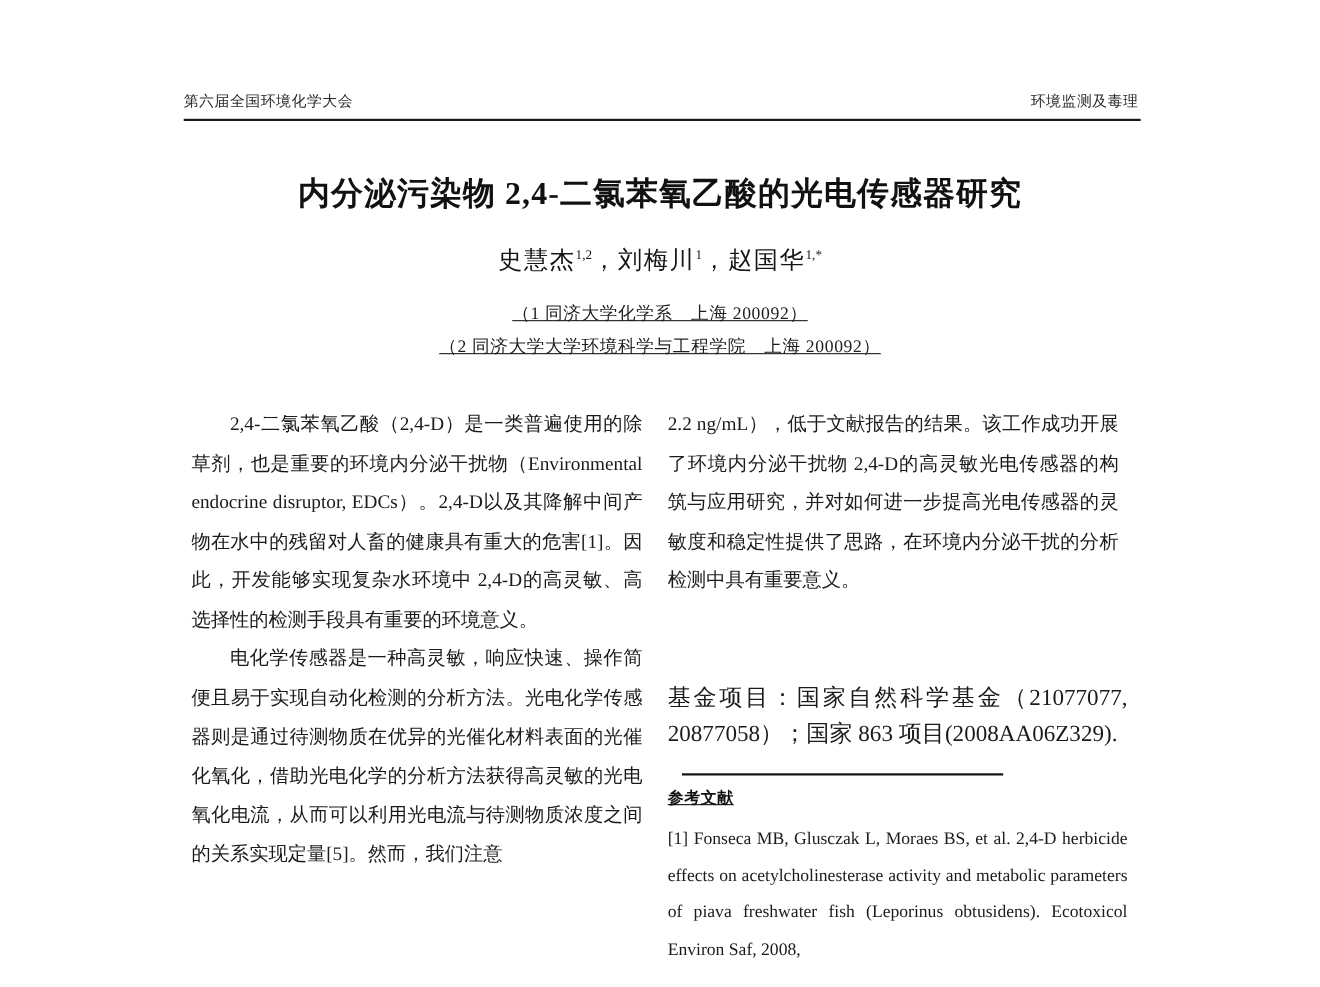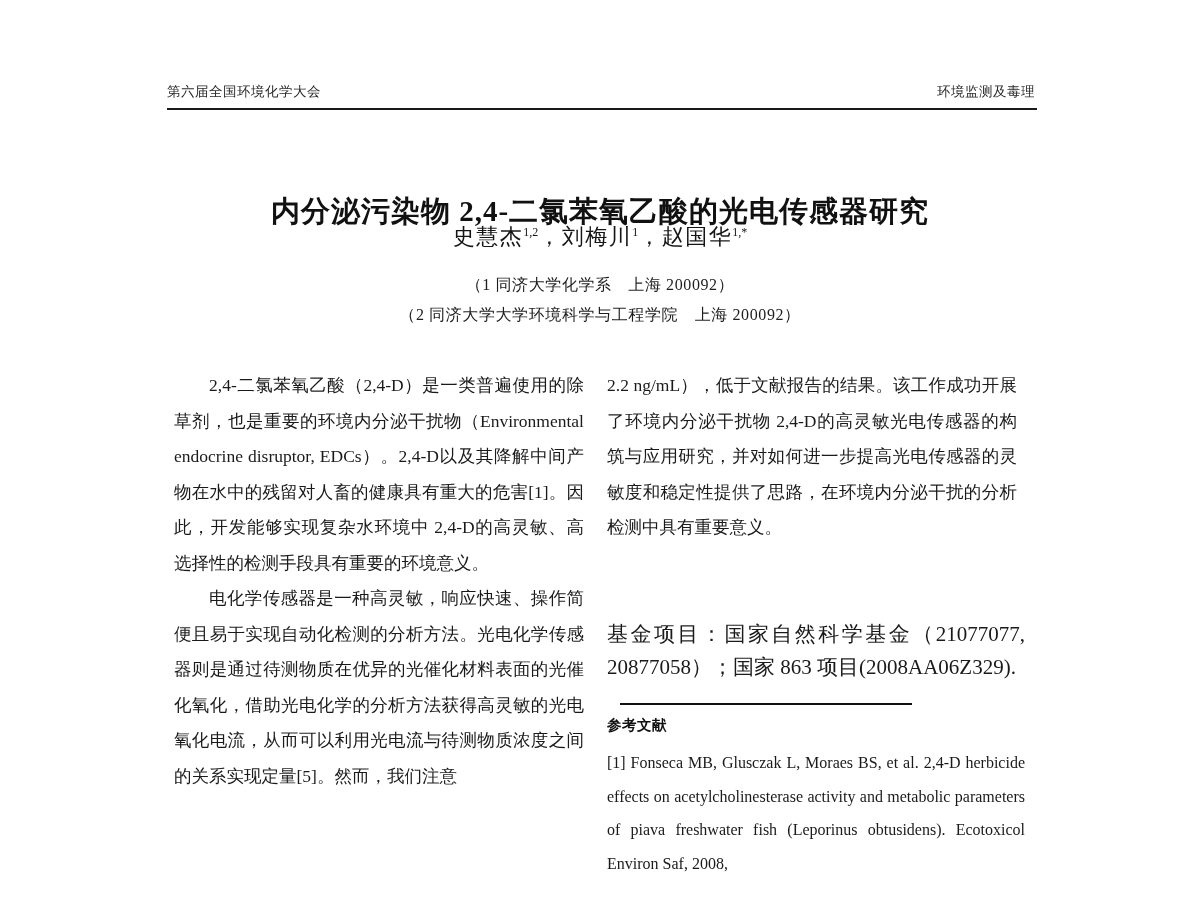--- a/index.html
+++ b/index.html
@@ -54,21 +54,20 @@
     position: absolute;
     left: 0;
     top: 156px;
     width: 1200px;
     text-align: center;
     font-size: 29px;
     font-weight: bold;
     letter-spacing: 1px;
     color: #111;
     font-family: "Liberation Serif", "DejaVu Serif", serif;
-    margin-top: 36px;
   }
 
   .authors {
     position: absolute;
     left: 0;
     top: 222px;
     width: 1200px;
     text-align: center;
     font-size: 22px;
     letter-spacing: 1.5px;
@@ -81,20 +80,21 @@
   }
 
   .affiliation {
     position: absolute;
     left: 0;
     width: 1200px;
     text-align: center;
     font-size: 16px;
     letter-spacing: 0.6px;
     color: #1d1d1d;
+    text-decoration: underline;
   }
   .affil-1 { top: 275px; }
   .affil-2 { top: 305px; }
 
   
   .col {
     position: absolute;
     top: 368px;
     width: 410px;
     font-size: 17.5px;
@@ -138,20 +138,21 @@
 
   .ref-heading {
     position: absolute;
     left: 607px;
     top: 716px;
     font-size: 14.5px;
     font-weight: bold;
     letter-spacing: 0.5px;
     color: #111;
     font-family: "Liberation Sans", sans-serif;
+    text-decoration: underline;
   }
 
   .ref-list {
     position: absolute;
     left: 607px;
     top: 746px;
     width: 418px;
     font-size: 16px;
     line-height: 33.5px;
     color: #1a1a1a;

